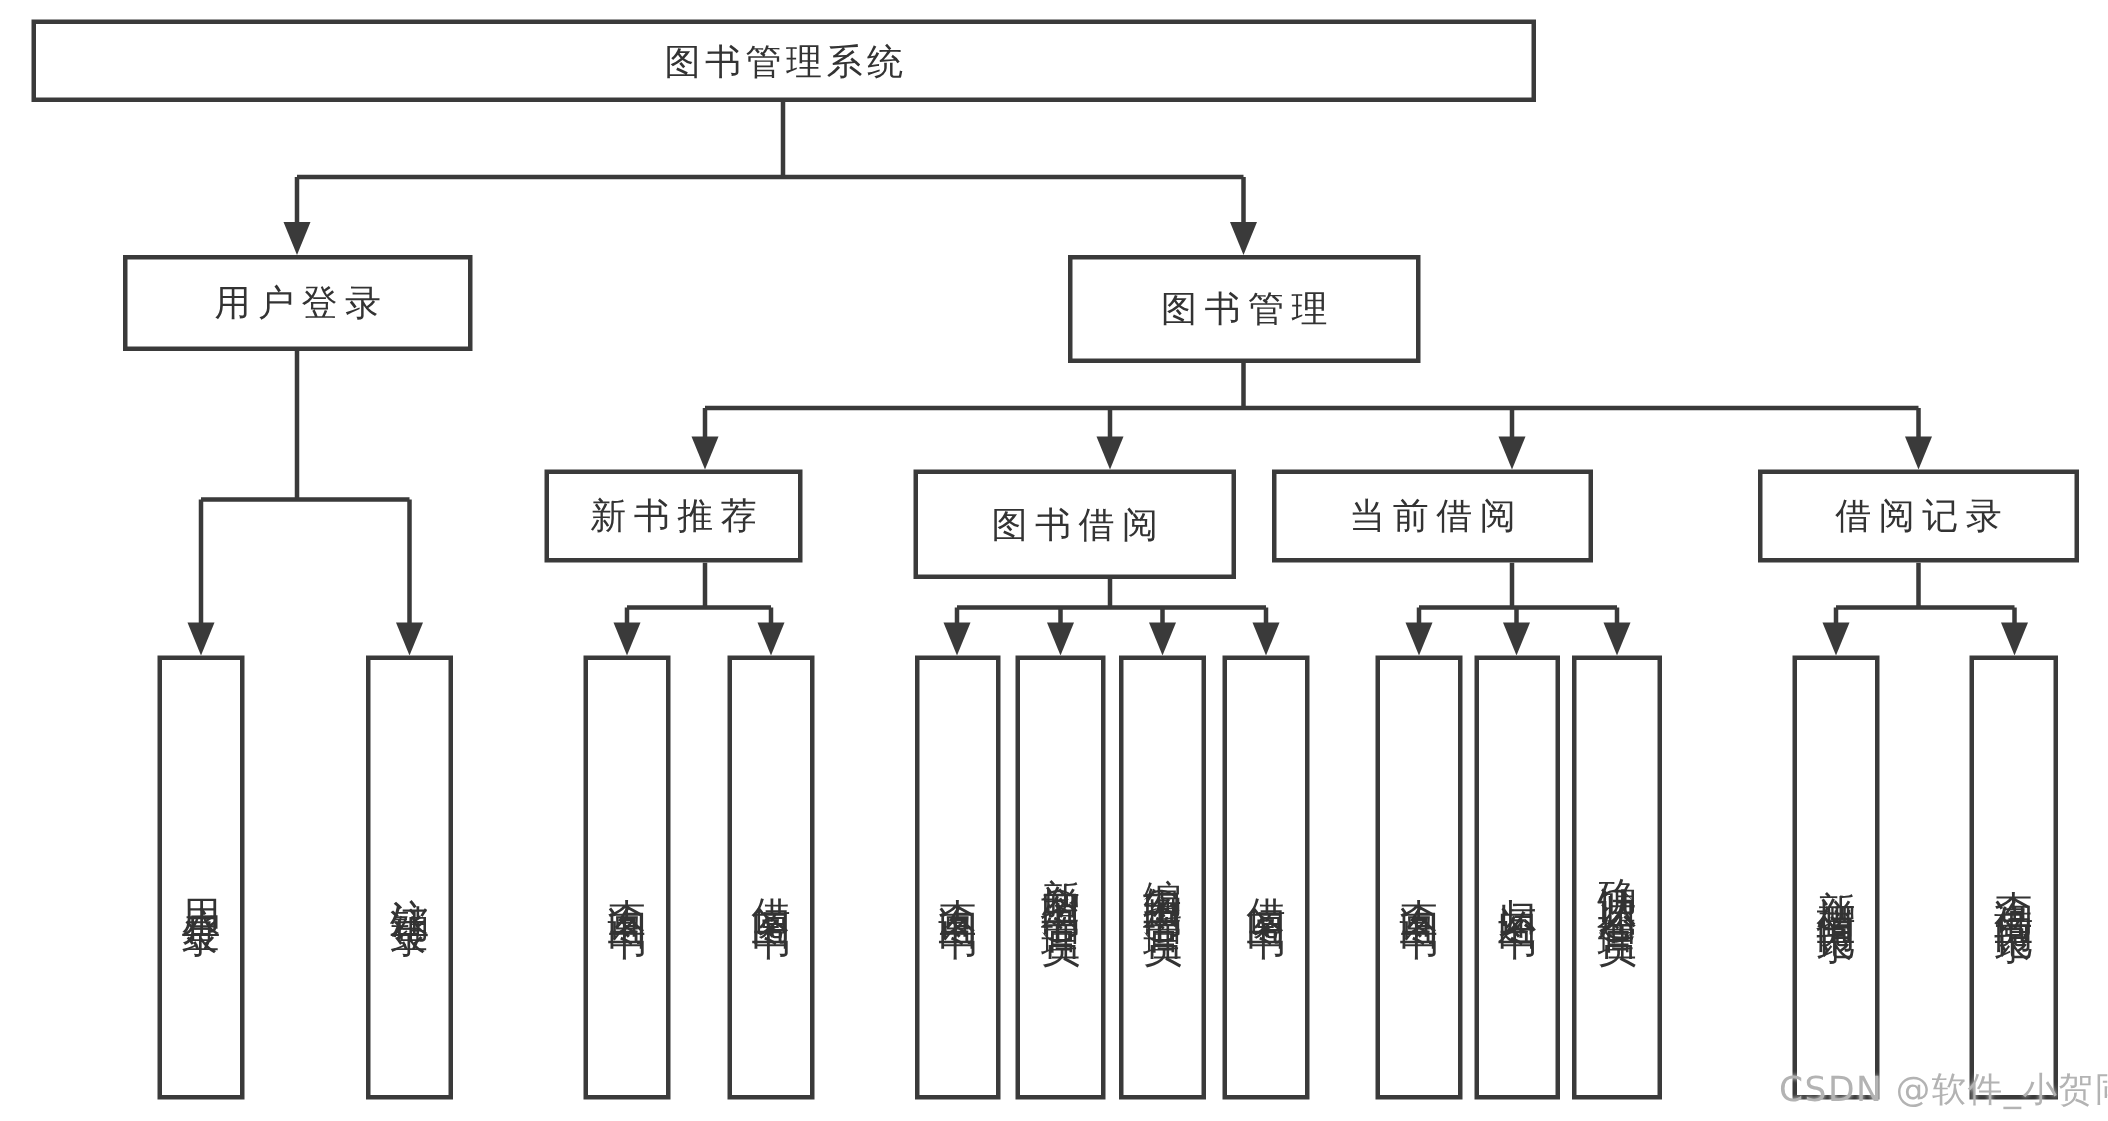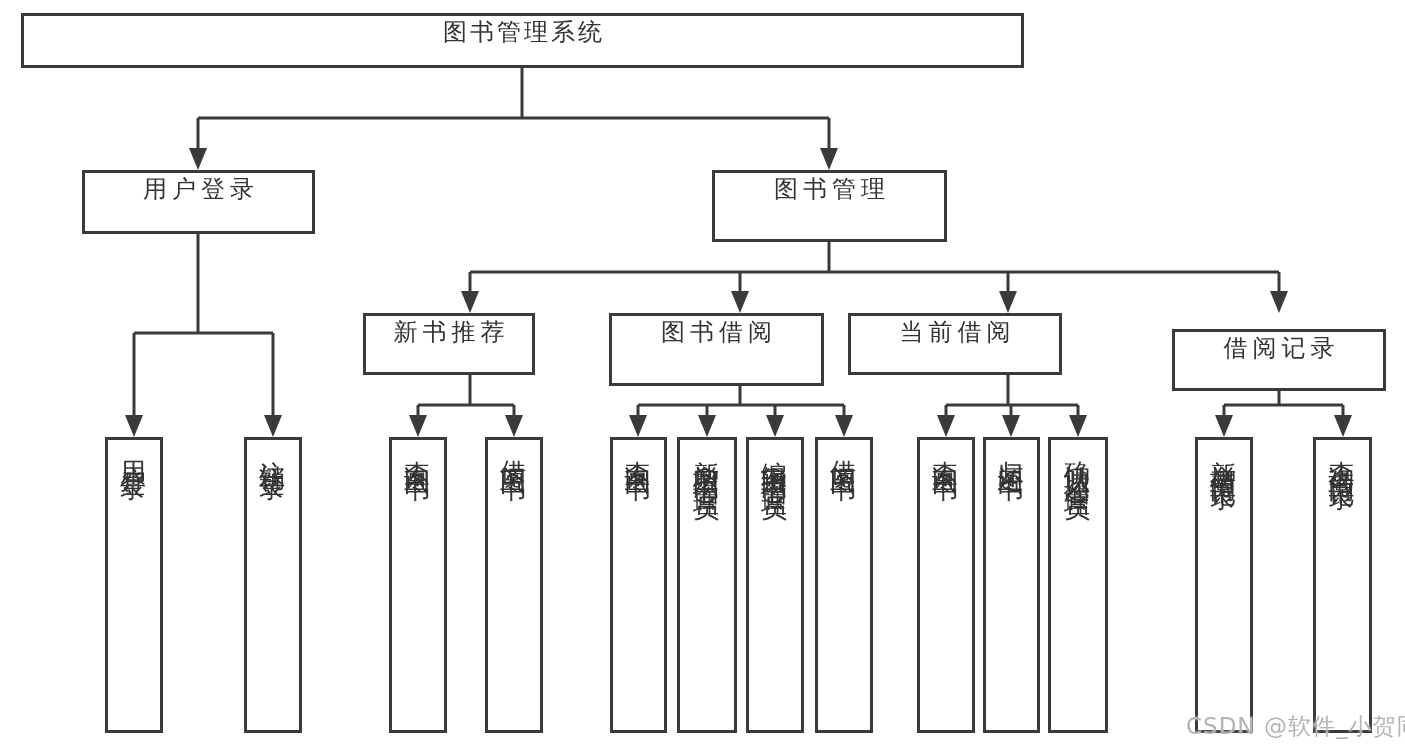--- a/index.html
+++ b/index.html
@@ -16,20 +16,21 @@
     left: 0; top: 0;
     width: 1405px; height: 747px;
     pointer-events: none;
   }
   .node {
     position: absolute;
     box-sizing: border-box;
     border: 3px solid #3a3a3a;
     background: #ffffff;
     display: flex;
+    align-items: center;
     justify-content: center;
     color: #333333;
   }
   .hlabel {
     font-size: 24px;
     letter-spacing: 5px;
     margin-right: -5px;
     white-space: nowrap;
     color: #333333;
   }
@@ -103,21 +104,21 @@
 
   <div class="node" style="left:363px; top:313px; width:172px; height:62px;">
     <span class="hlabel">新书推荐</span>
   </div>
   <div class="node" style="left:609px; top:313px; width:215px; height:73px;">
     <span class="hlabel">图书借阅</span>
   </div>
   <div class="node" style="left:848px; top:313px; width:214px; height:62px;">
     <span class="hlabel">当前借阅</span>
   </div>
-  <div class="node" style="left:1172px; top:313px; width:214px; height:62px;margin-top:16px;">
+  <div class="node" style="left:1172px; top:313px; width:214px; height:62px;">
     <span class="hlabel">借阅记录</span>
   </div>
 
   <div class="node leaf" style="left:105px; top:437px; width:58px; height:296px;">
     <span>用户登录</span>
   </div>
   <div class="node leaf" style="left:244px; top:437px; width:58px; height:296px;">
     <span>注销登录</span>
   </div>
 

